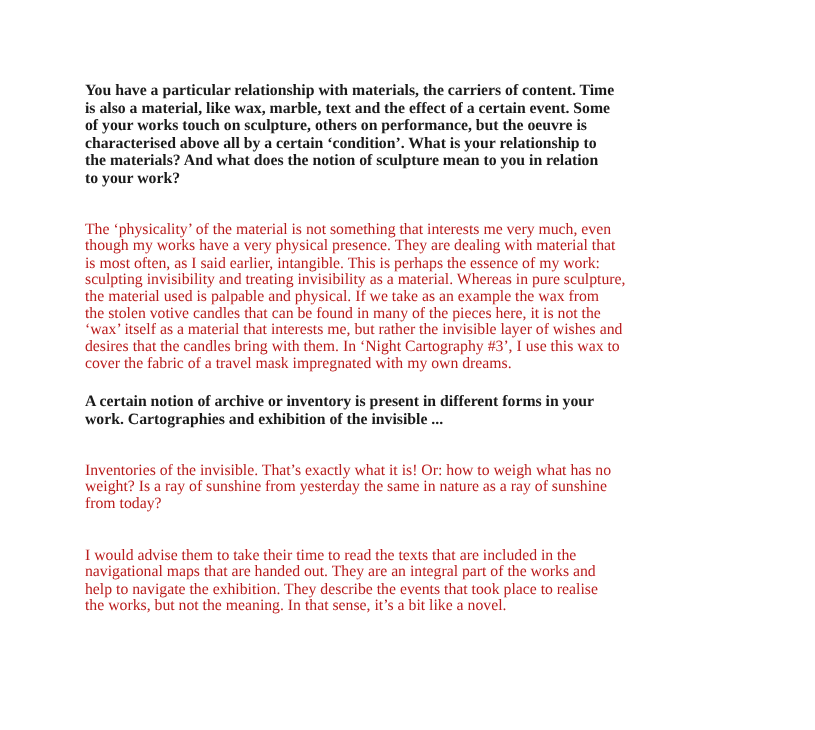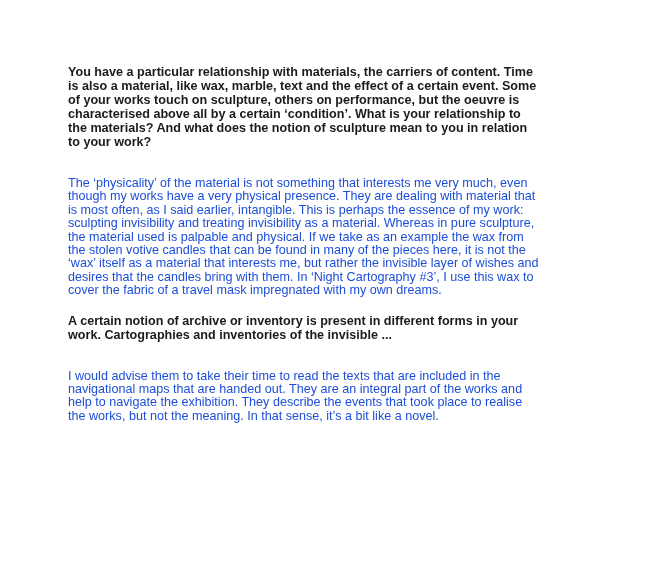--- a/index.html
+++ b/index.html
@@ -21,32 +21,33 @@
   }
   .content {
     position: absolute;
     left: 68px;
     top: 65px;
     width: 560px;
   }
   .block {
     white-space: pre;      
     margin: 0 0 13px 0;
+    font-family: Liberation Serif, serif;
   }
   .block.q {
     font-weight: bold;
     font-size: 12.6px;
     line-height: 14px;
     color: #1b1b1b;
   }
   .block.a {
     font-weight: normal;
     font-size: 12.6px;
     line-height: 13.4px;
-    color: #1d4ed8;
+    color: #b91c1c;
     margin-top: 28px;
   }
   
   .content .block:nth-child(2) {
     margin-bottom: 16px;
   }
 </style>
 </head>
 <body>
 
@@ -61,19 +62,22 @@
     <div class="block a">The ‘physicality’ of the material is not something that interests me very much, even
 though my works have a very physical presence. They are dealing with material that
 is most often, as I said earlier, intangible. This is perhaps the essence of my work:
 sculpting invisibility and treating invisibility as a material. Whereas in pure sculpture,
 the material used is palpable and physical. If we take as an example the wax from
 the stolen votive candles that can be found in many of the pieces here, it is not the
 ‘wax’ itself as a material that interests me, but rather the invisible layer of wishes and
 desires that the candles bring with them. In ‘Night Cartography #3’, I use this wax to
 cover the fabric of a travel mask impregnated with my own dreams.</div>
     <div class="block q">A certain notion of archive or inventory is present in different forms in your
-work. Cartographies and inventories of the invisible ...</div>
+work. Cartographies and exhibition of the invisible ...</div>
+    <div class="block a">Inventories of the invisible. That’s exactly what it is! Or: how to weigh what has no
+weight? Is a ray of sunshine from yesterday the same in nature as a ray of sunshine
+from today?</div>
     <div class="block a">I would advise them to take their time to read the texts that are included in the
 navigational maps that are handed out. They are an integral part of the works and
 help to navigate the exhibition. They describe the events that took place to realise
 the works, but not the meaning. In that sense, it’s a bit like a novel.</div>
   </div>
 </div>
 
 </body></html>

